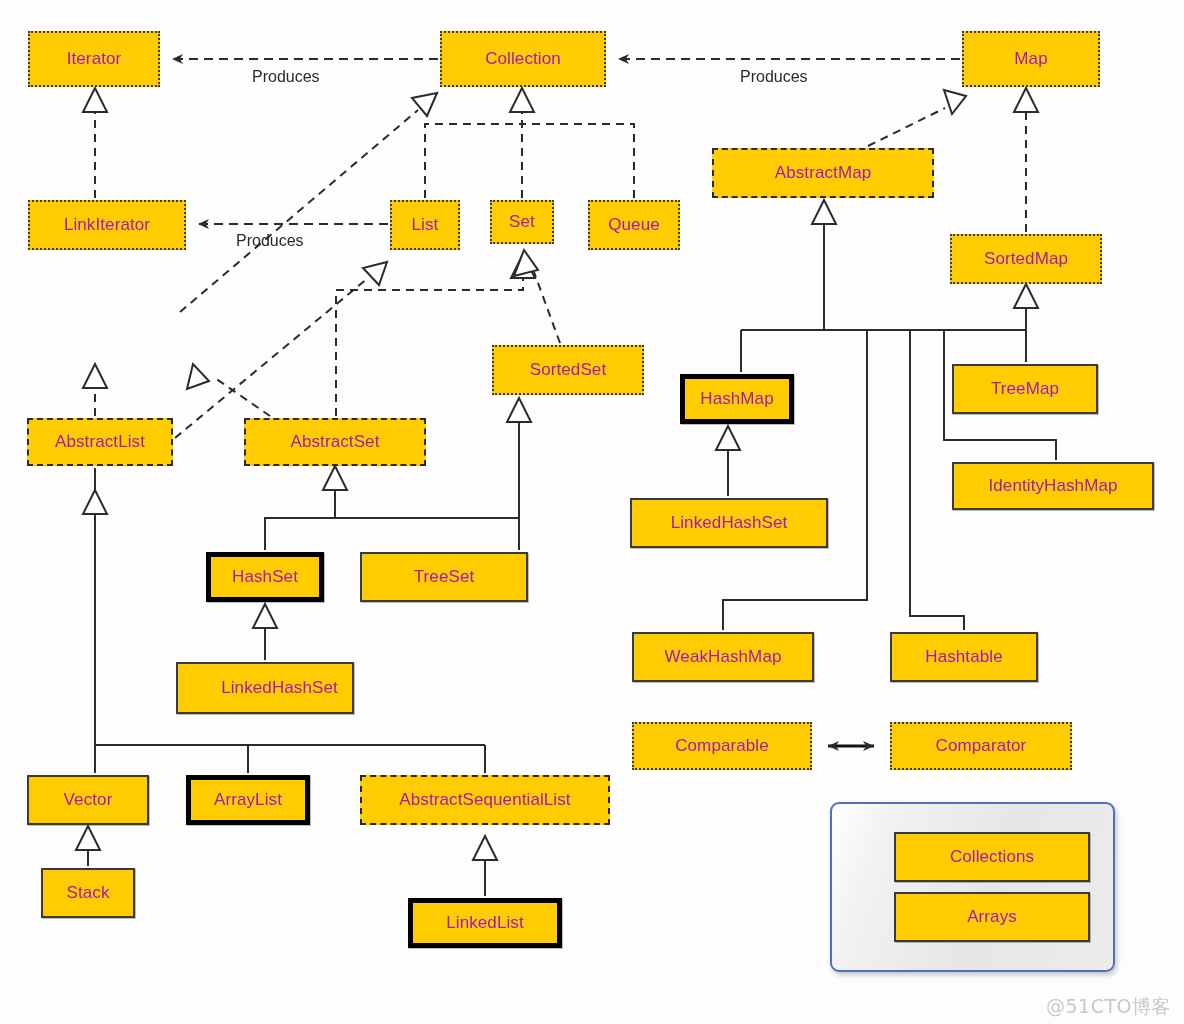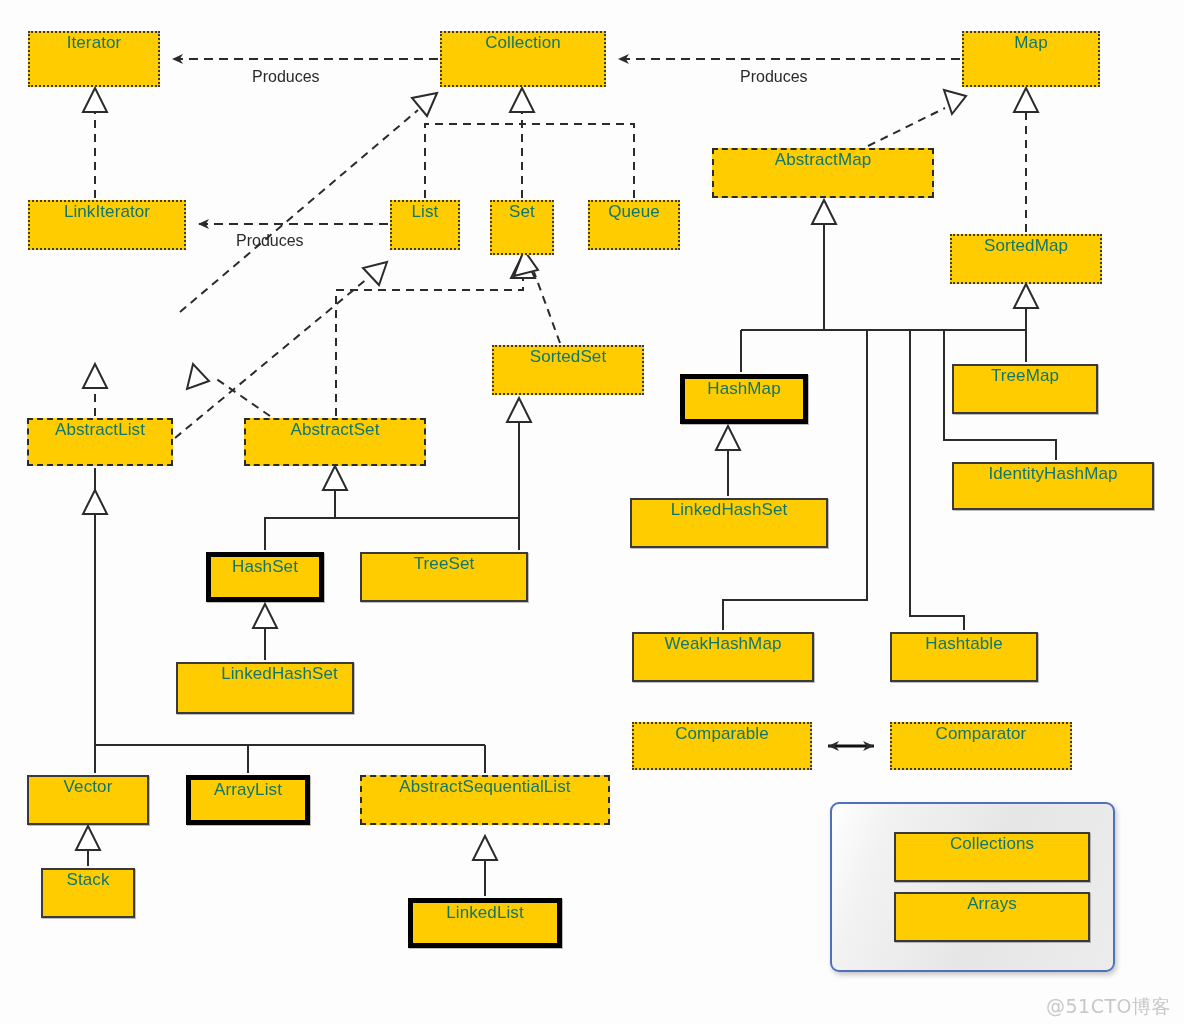--- a/index.html
+++ b/index.html
@@ -20,23 +20,23 @@
     position: absolute;
     left: 0;
     top: 0;
     width: 1184px;
     height: 1024px;
   }
   .node {
     position: absolute;
     box-sizing: border-box;
     background: #FFCC00;
-    color: #0f766e;
+    color: #a21caf;
     display: flex;
-    align-items: flex-start;
+    align-items: center;
     justify-content: center;
     font-size: 17px;
     letter-spacing: 0.1px;
     white-space: nowrap;
     z-index: 5;
   }
   
   .node.iface {
     border: 2px dotted #3a3a3a;
   }
@@ -242,33 +242,33 @@
     </div>
   <div class="node abs" style="left:712px; top:148px; width:222px; height:50px;">
       <span>AbstractMap</span>
     </div>
   <div class="node iface" style="left:28px;  top:200px; width:158px; height:50px;">
       <span>LinkIterator</span>
     </div>
   <div class="node iface" style="left:390px; top:200px; width:70px;  height:50px;">
       <span>List</span>
     </div>
-  <div class="node iface" style="left:490px; top:200px; width:64px;  height:55px;">
+  <div class="node iface" style="left:490px; top:200px; width:64px;  height:44px;">
       <span>Set</span>
     </div>
   <div class="node iface" style="left:588px; top:200px; width:92px;  height:50px;">
       <span>Queue</span>
     </div>
   <div class="node iface" style="left:950px; top:234px; width:152px; height:50px;">
       <span>SortedMap</span>
     </div>
   <div class="node iface" style="left:492px; top:345px; width:152px; height:50px;">
       <span>SortedSet</span>
     </div>
-  <div class="node hl" style="left:680px; top:374px; width:128px; height:50px;">
+  <div class="node hl" style="left:680px; top:374px; width:114px; height:50px;">
       <span>HashMap</span>
     </div>
   <div class="node cls" style="left:952px; top:364px; width:146px; height:50px;">
       <span>TreeMap</span>
     </div>
   <div class="node abs" style="left:27px;  top:418px; width:146px; height:48px;">
       <span>AbstractList</span>
     </div>
   <div class="node abs" style="left:244px; top:418px; width:182px; height:48px;">
       <span>AbstractSet</span>

